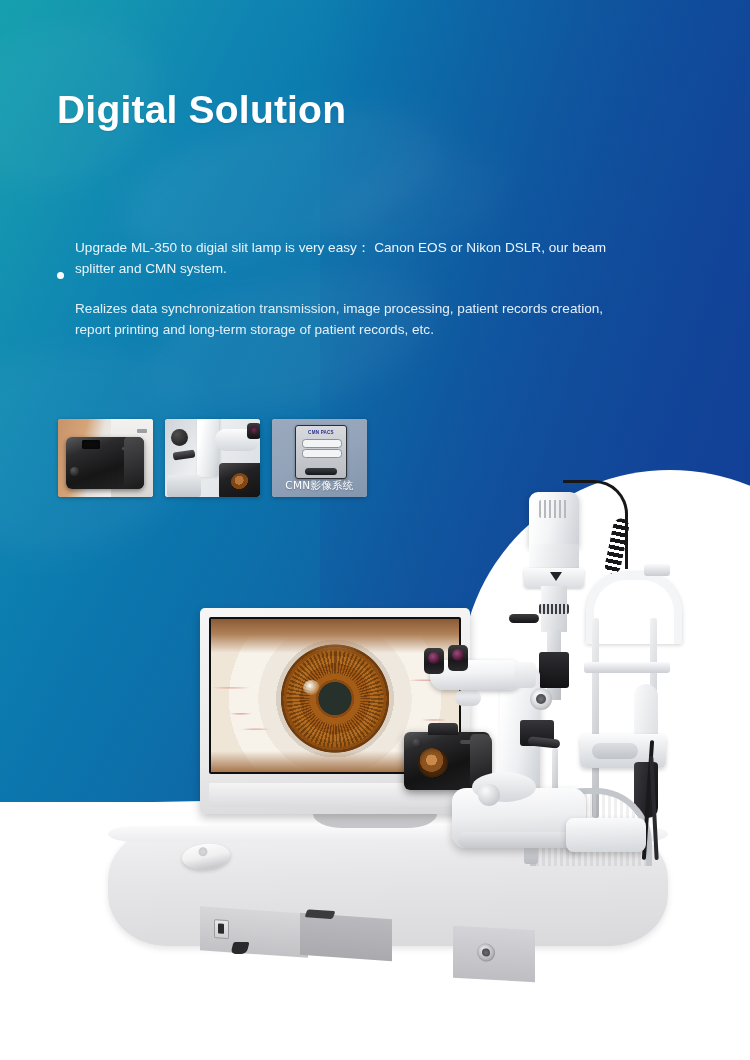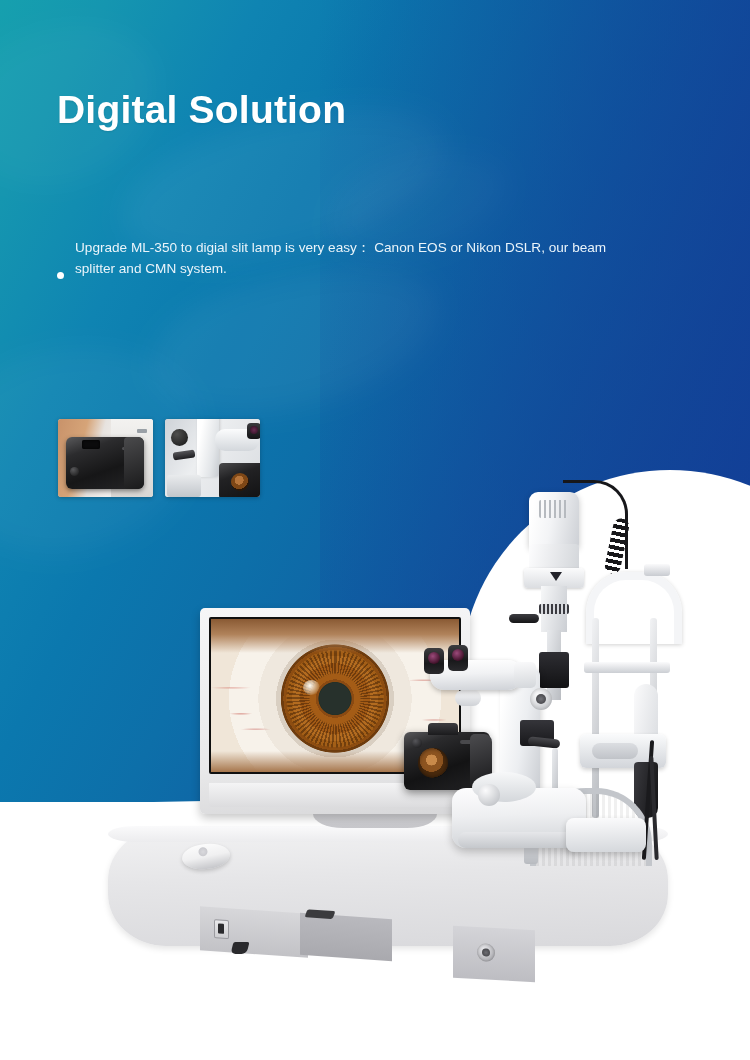--- a/index.html
+++ b/index.html
@@ -382,20 +382,21 @@
 
   <div class="title">Digital Solution</div>
 
   <div class="bullet-block">
     <div class="bullet-row">
       <span class="bullet-dot"></span>
       <span class="bullet-text">Upgrade ML-350 to digial slit lamp is very easy： Canon EOS or Nikon DSLR, our beam splitter and CMN system.</span>
     </div>
   </div>
 
+  <div class="para2">Realizes data synchronization transmission, image processing, patient records creation, report printing and long-term storage of patient records, etc.</div>
 
   <div class="thumbs">
 
     <div class="thumb">
       <div class="t1-bg"></div>
       <div class="t1-wall"></div>
       <div class="t1-cam">
         <span class="vf"></span>
         <span class="lcd"></span>
         <span class="dial"></span>
@@ -410,20 +411,32 @@
       <div class="t2-arm"></div>
       <div class="t2-col"></div>
       <div class="t2-tube"></div>
       <div class="t2-eye1"></div>
       <div class="t2-base"></div>
       <div class="t2-cam">
         <span class="lens"></span>
       </div>
     </div>
 
+    <div class="thumb">
+      <div class="t3-bg"></div>
+      <div class="t3-win">
+        <span class="t3-logo">CMN PACS</span>
+        <span class="t3-field f1"></span>
+        <span class="t3-field f2"></span>
+        <span class="t3-dots"></span>
+        <span class="t3-btn"></span>
+      </div>
+
+      <div class="t3-cap">CMN影像系统</div>
+    </div>
 
   </div>
 
   <div class="scene">
 
     <div class="table-edge"></div>
     <div class="table"></div>
     <div class="table-lip"></div>
     <div class="panel-a">
       <span class="sw"></span>

